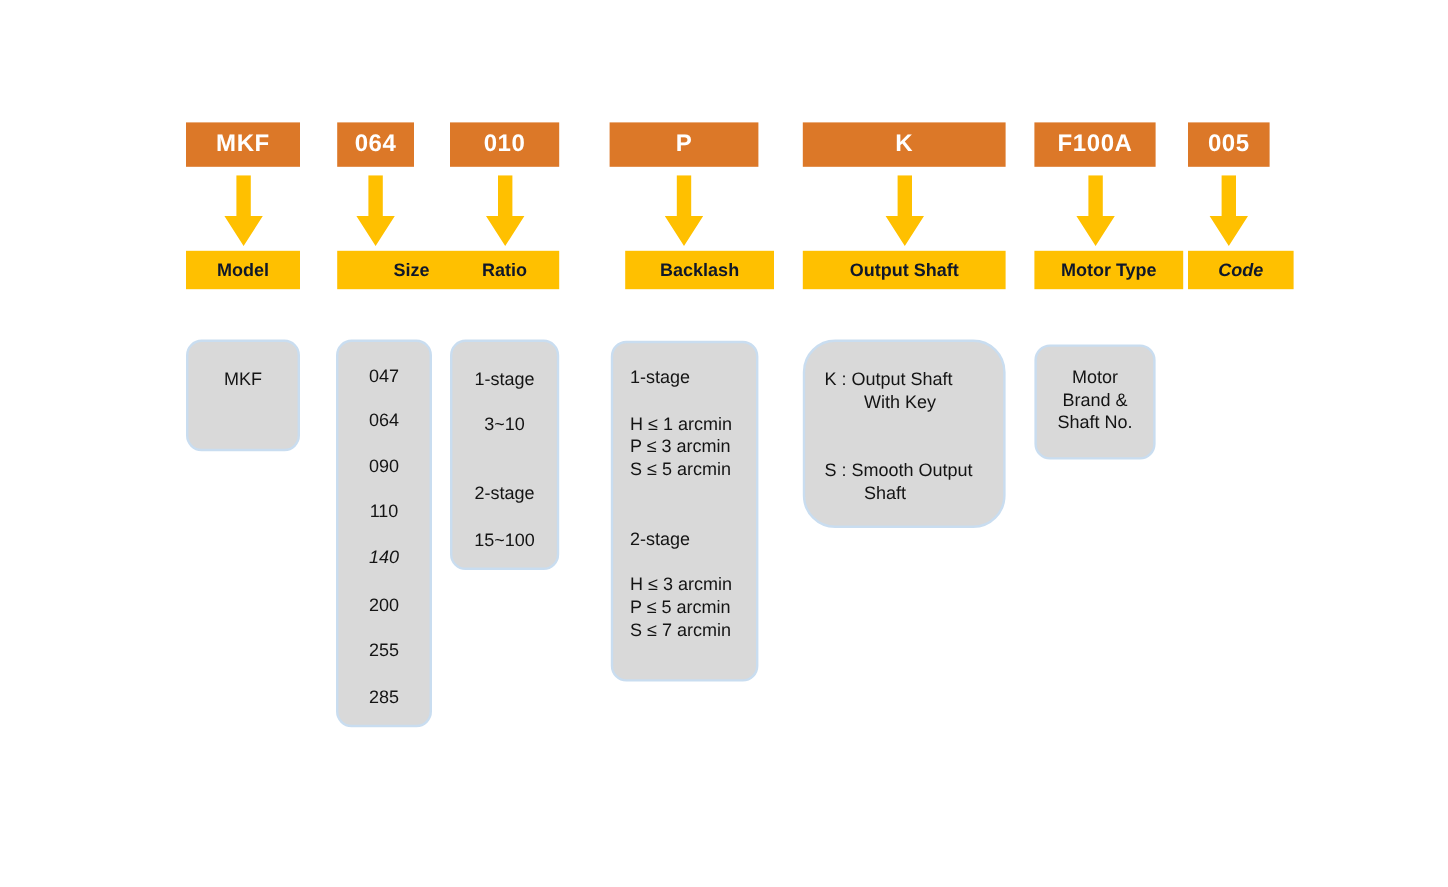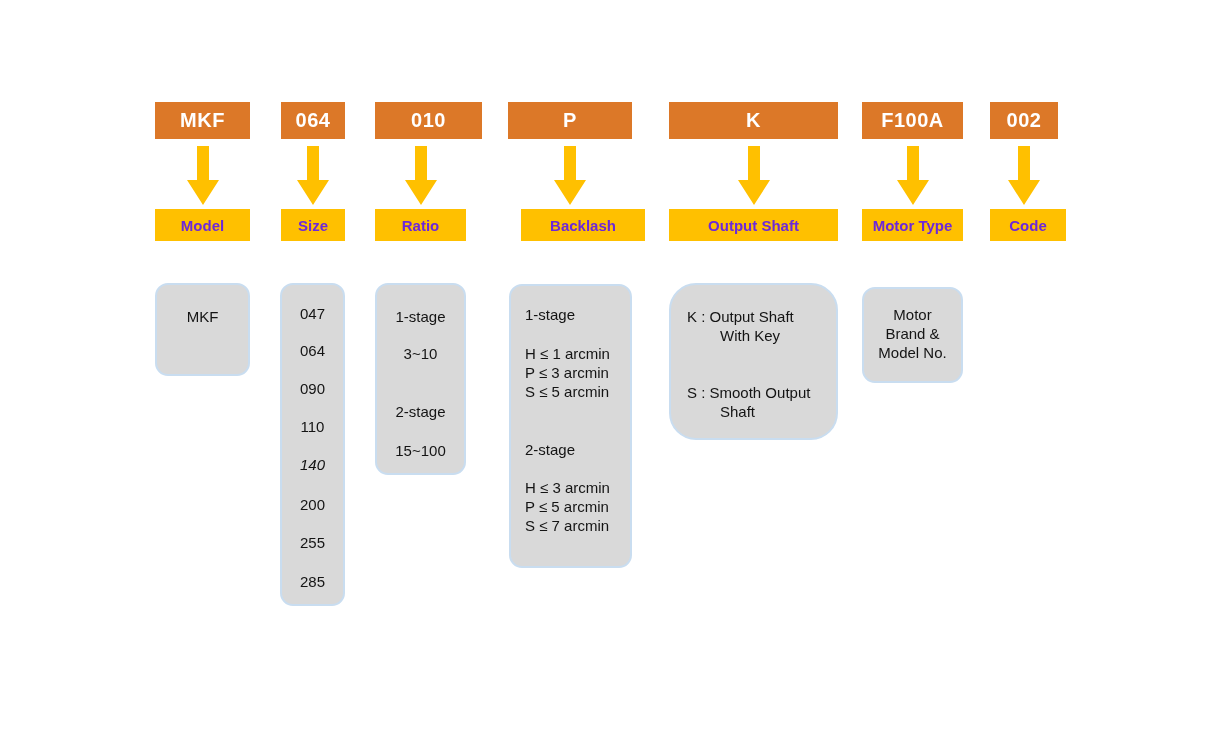--- a/index.html
+++ b/index.html
@@ -15,21 +15,21 @@
     background:var(--orange,#DC7828);
     color:#ffffff;
     font-weight:bold;
     font-size:20px;
     height:37px;
     display:flex; align-items:center; justify-content:center;
     letter-spacing:0.5px;
   }
   .lbl {
     background:var(--gold,#FFC000);
-    color:#6d28d9;
+    color:#0f172a;
     font-weight:bold;
     font-size:15px;
     height:32px;
     display:flex; align-items:center; justify-content:center;
   }
   .arrowbox {
     display:flex; justify-content:center; align-items:flex-start;
     color:var(--gold,#FFC000);
     height:60px;
   }
@@ -63,33 +63,33 @@
   <div class="abs gbox" style="left:155px; top:283px; width:95px; height:93px;">
     <div class="dline dcenter" style="top:22px;">MKF</div>
   </div>
 
   <div class="abs hdr" style="left:281px; top:102px; width:64px;">064</div>
   <div class="abs arrowbox" style="left:281px; top:146px; width:64px;">
     <svg width="34" height="60" viewBox="0 0 34 60">
         <polygon points="11,0 23,0 23,34 33,34 17,59 1,34 11,34" fill="currentColor"></polygon>
       </svg>
   </div>
-  <div class="abs lbl" style="left:281px; top:209px; width:64px;">Size</div>
-  <div class="abs gbox" style="left:280px; top:283px; width:65px; height:323px;">
+  <div class="abs lbl" style="left:281px; top:209px; width:64px;padding-left:30px;">Size</div>
+  <div class="abs gbox" style="left:280px; top:283px; width:80px; height:323px;">
     <div class="dline dcenter" style="top:19px;">047</div>
     <div class="dline dcenter" style="top:56px;">064</div>
     <div class="dline dcenter" style="top:94px;">090</div>
     <div class="dline dcenter" style="top:132px;">110</div>
     <div class="dline dcenter" style="top:170px;font-style:italic;">140</div>
     <div class="dline dcenter" style="top:210px;">200</div>
     <div class="dline dcenter" style="top:248px;">255</div>
     <div class="dline dcenter" style="top:287px;">285</div>
   </div>
 
-  <div class="abs hdr" style="left:375px; top:102px; width:107px;">010</div>
+  <div class="abs hdr" style="left:375px; top:102px; width:91px;">010</div>
   <div class="abs arrowbox" style="left:375px; top:146px; width:91px;">
     <svg width="34" height="60" viewBox="0 0 34 60">
         <polygon points="11,0 23,0 23,34 33,34 17,59 1,34 11,34" fill="currentColor"></polygon>
       </svg>
   </div>
   <div class="abs lbl" style="left:375px; top:209px; width:91px;">Ratio</div>
   <div class="abs gbox" style="left:375px; top:283px; width:91px; height:192px;">
     <div class="dline dcenter" style="top:22px;">1-stage</div>
     <div class="dline dcenter" style="top:59px;">3~10</div>
     <div class="dline dcenter" style="top:117px;">2-stage</div>
@@ -127,28 +127,28 @@
     <div class="dline" style="left:16px; top:98px;">S : Smooth Output</div>
     <div class="dline" style="left:49px; top:117px;">Shaft</div>
   </div>
 
   <div class="abs hdr" style="left:862px; top:102px; width:101px;">F100A</div>
   <div class="abs arrowbox" style="left:862px; top:146px; width:101px;">
     <svg width="34" height="60" viewBox="0 0 34 60">
         <polygon points="11,0 23,0 23,34 33,34 17,59 1,34 11,34" fill="currentColor"></polygon>
       </svg>
   </div>
-  <div class="abs lbl" style="left:862px; top:209px; width:101px;">Motor Type</div>
+  <div class="abs lbl" style="left:862px; top:209px; width:124px;">Motor Type</div>
   <div class="abs gbox" style="left:862px; top:287px; width:101px; height:96px;">
     <div class="dline dcenter" style="top:16px;">Motor</div>
     <div class="dline dcenter" style="top:35px;">Brand &amp;</div>
-    <div class="dline dcenter" style="top:54px;">Model No.</div>
+    <div class="dline dcenter" style="top:54px;">Shaft No.</div>
   </div>
 
-  <div class="abs hdr" style="left:990px; top:102px; width:68px;">002</div>
+  <div class="abs hdr" style="left:990px; top:102px; width:68px;">005</div>
   <div class="abs arrowbox" style="left:990px; top:146px; width:68px;">
     <svg width="34" height="60" viewBox="0 0 34 60">
         <polygon points="11,0 23,0 23,34 33,34 17,59 1,34 11,34" fill="currentColor"></polygon>
       </svg>
   </div>
-  <div class="abs lbl" style="left:990px; top:209px; width:76px;">Code</div>
+  <div class="abs lbl" style="left:990px; top:209px; width:88px;font-style:italic;">Code</div>
 
 </div>
 
 </body></html>

